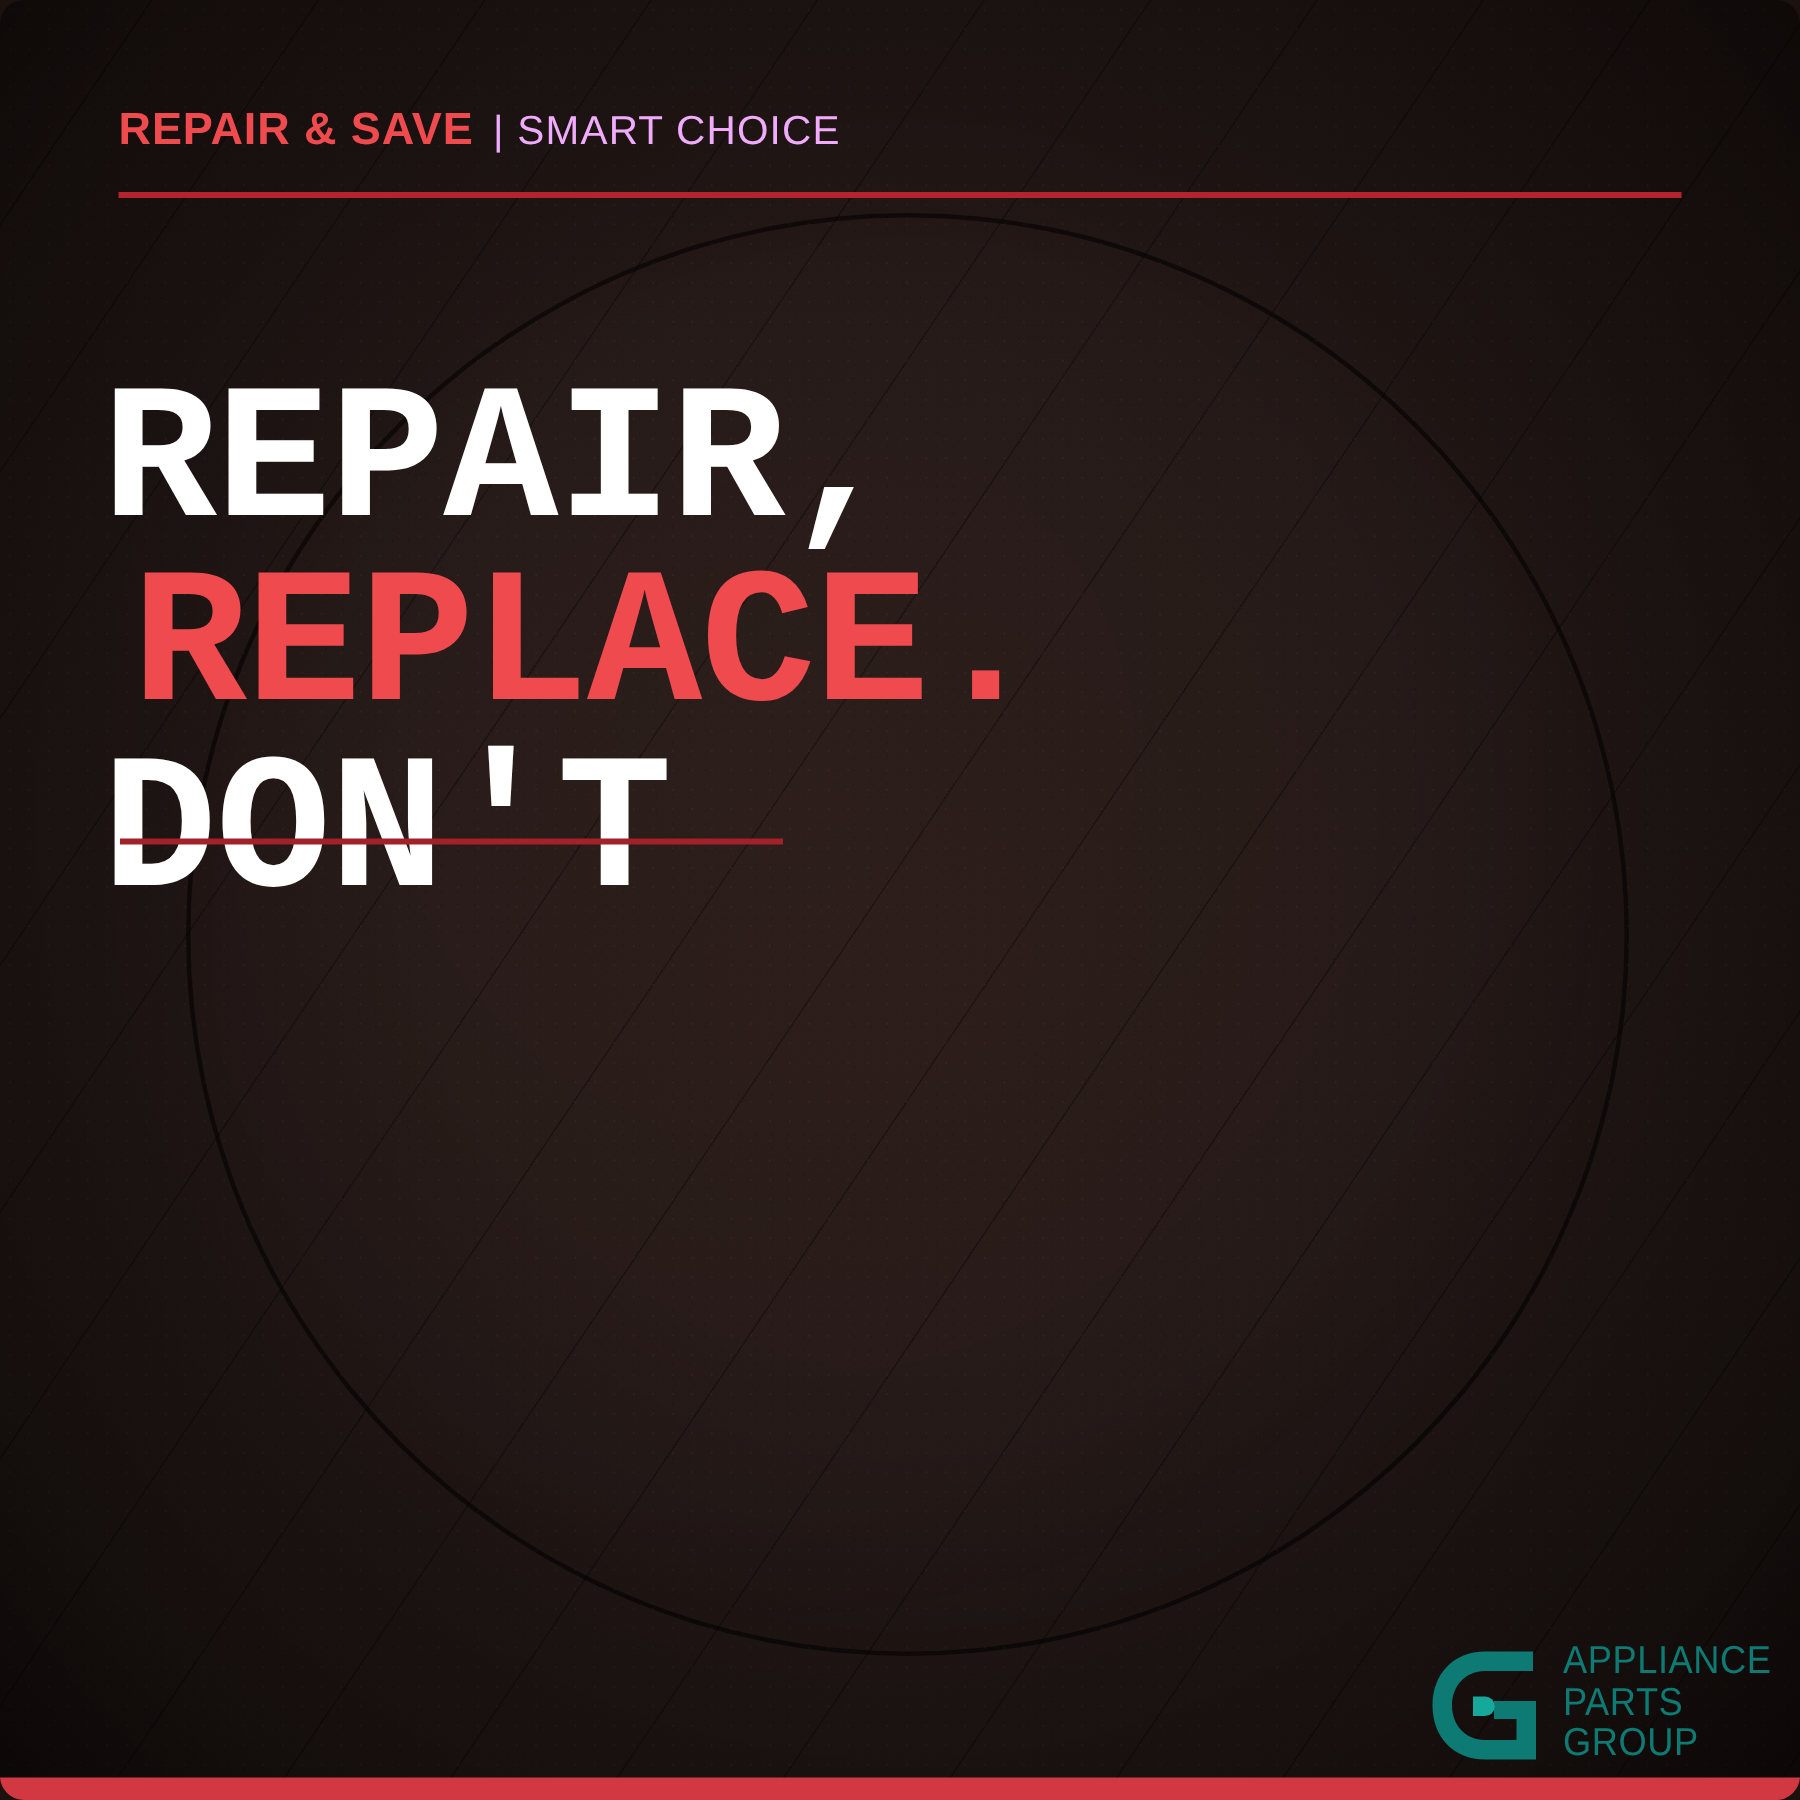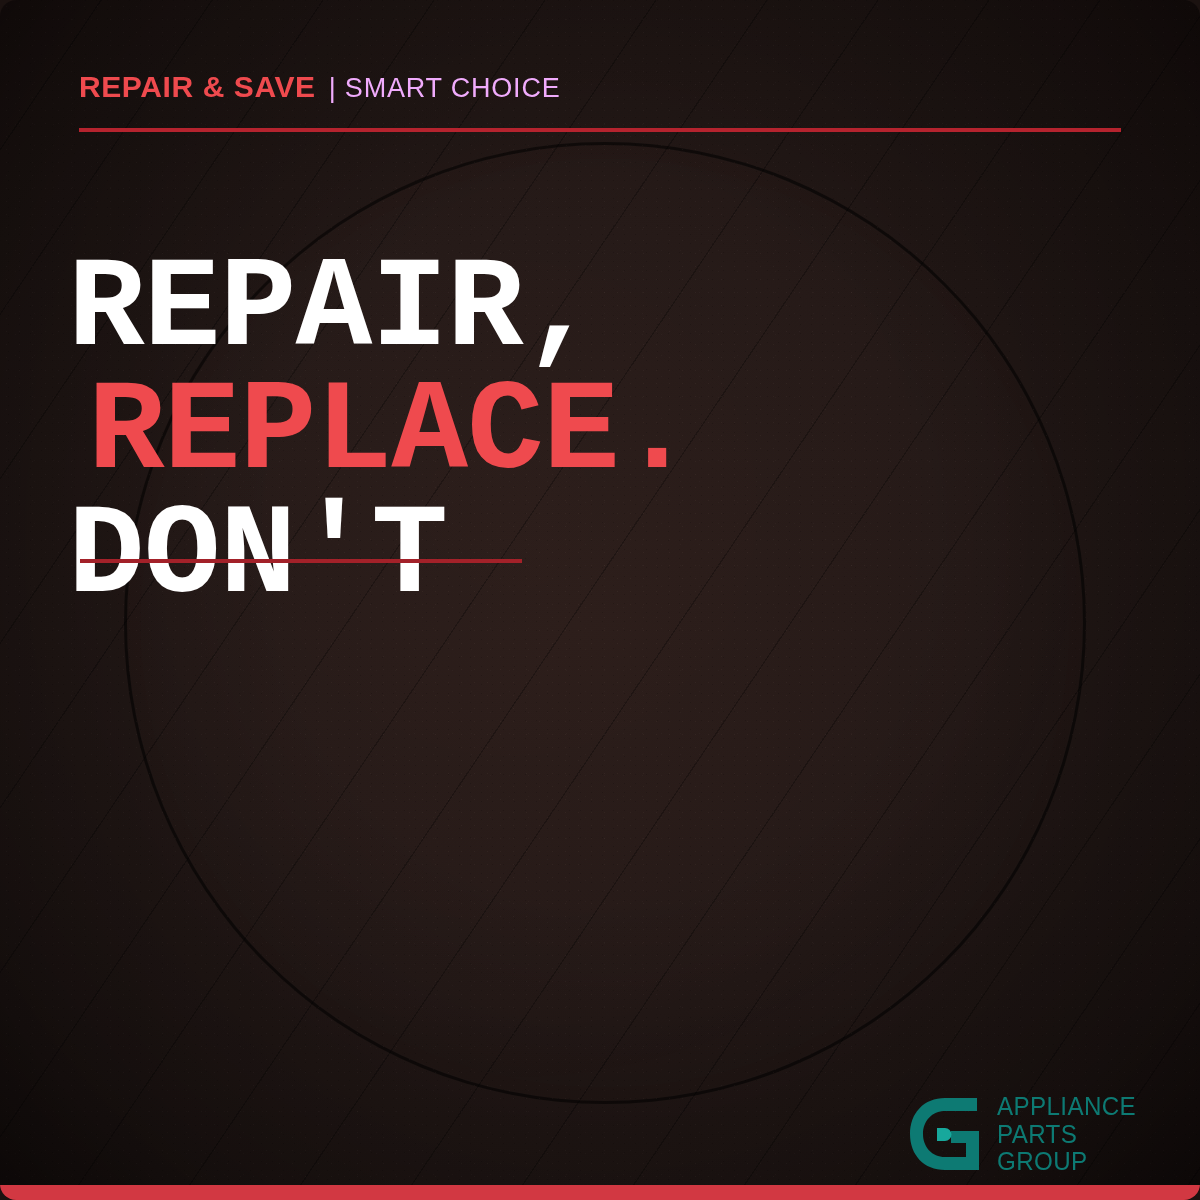--- a/index.html
+++ b/index.html
@@ -175,24 +175,24 @@
     color: #fbe6e2;
     white-space: nowrap;
     transform: scaleX(0.935);
     transform-origin: left center;
     line-height: 1;
   }
 
   
   .logo {
     position: absolute;
-    left: 907px;
+    left: 952px;
     top: 1092px;
     display: flex;
-    align-items: center;
+    align-items: flex-end;
     gap: 14px;
   }
   .logo-mark {
     width: 76px;
     height: 78px;
     flex: 0 0 auto;
   }
   .logo-text {
     padding-top: 1px;
     font-family: "Liberation Sans", sans-serif;

